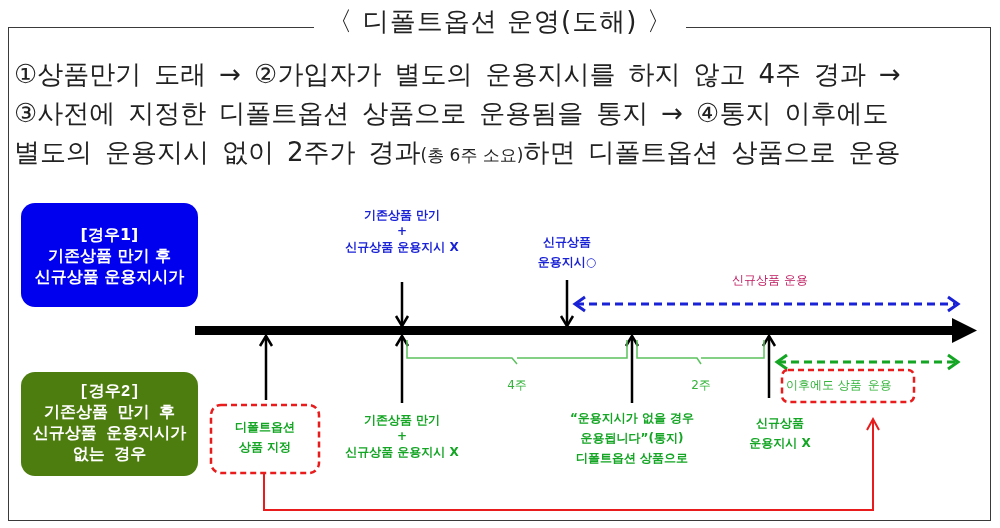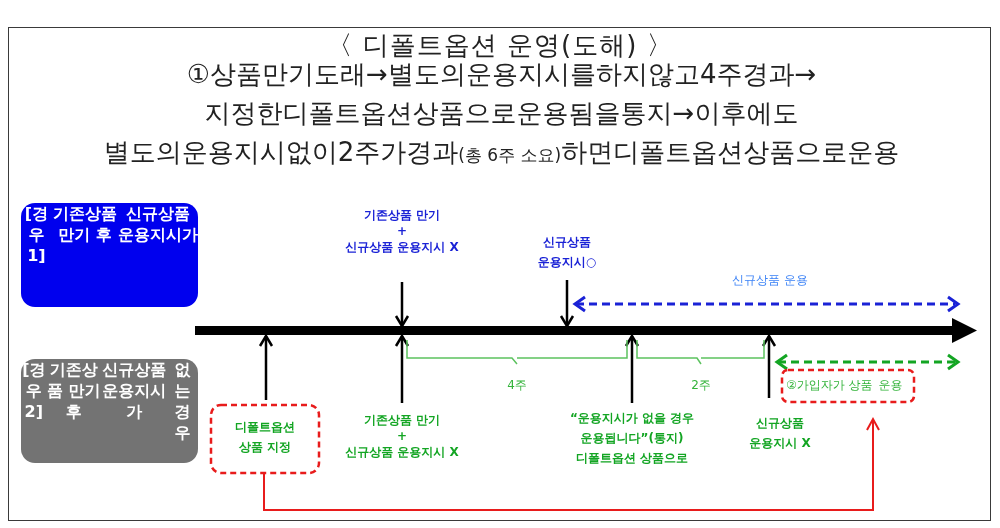--- a/index.html
+++ b/index.html
@@ -1,65 +1,68 @@
 <!DOCTYPE html>
 <html><head>
 <meta charset="utf-8">
 <style>
   html, body { margin: 0; padding: 0; background: #ffffff; }
   body { width: 1000px; height: 528px; position: relative; overflow: hidden;
          font-family: "DejaVu Sans", "Liberation Sans", sans-serif; color: #222; }
   .frame { position: absolute; left: 8px; top: 27px; width: 983px; height: 494px;
            border: 1.5px solid #3a3a3a; box-sizing: border-box; }
-  .title { position: absolute; top: 4px; left: 0; width: 1000px; text-align: center; margin-top: 24px; }
+  .title { position: absolute; top: 4px; left: 0; width: 1000px; text-align: center; }
   .title span { background: #fff; padding: 0 12px; font-size: 26px; color: #222; letter-spacing: 1px; }
   .steps { position: absolute; left: 14px; top: 55px; width: 975px; font-size: 26px;
            line-height: 39px; color: #222; }
-  .steps div { white-space: nowrap; display: flex; justify-content: center; }
+  .steps div { white-space: nowrap; display: flex; justify-content: flex-start; gap: 13px; }
   .steps .small { font-size: 17px; }
   .case-box { position: absolute; left: 21px; width: 177px; height: 104px; border-radius: 14px;
               color: #fff; font-weight: bold; font-size: 16px; line-height: 21px;
-              text-align: center; display: flex; flex-direction: row; justify-content: center; }
+              text-align: center; display: flex; flex-direction: column; justify-content: center; }
   .case1 { top: 203px; background: #0000ee; }
-  .case2 { top: 359px; background: #737373; }
+  .case2 { top: 372px; background: #4d7c0f; font-family: Liberation Mono, monospace; }
   .lbl { position: absolute; text-align: center; font-weight: bold; font-size: 12px; line-height: 20px; }
   .blue { color: #1a22d6; }
   .green { color: #13a523; }
-  .lightblue { color: #3b82f6; font-weight: normal; }
+  .lightblue { color: #be185d; font-weight: normal; }
   .lightgreen { color: #33b33a; font-weight: normal; }
   svg { position: absolute; left: 0; top: 0; }
 </style>
 </head>
 <body>
 
 <div class="frame"></div>
 <div class="title">
   <span>〈  디폴트옵션 운영(도해)  〉</span>
 </div>
 
 <div class="steps">
   <div>
     <span>①상품만기</span>
     <span>도래</span>
     <span>→</span>
+    <span>②가입자가</span>
     <span>별도의</span>
     <span>운용지시를</span>
     <span>하지</span>
     <span>않고</span>
     <span>4주</span>
     <span>경과</span>
     <span>→</span>
   </div>
   <div>
+    <span>③사전에</span>
     <span>지정한</span>
     <span>디폴트옵션</span>
     <span>상품으로</span>
     <span>운용됨을</span>
     <span>통지</span>
     <span>→</span>
+    <span>④통지</span>
     <span>이후에도</span>
   </div>
   <div>
     <span>별도의</span>
     <span>운용지시</span>
     <span>없이</span>
     <span>2주가</span>
     <span><span>경과</span><span class="small">(총 6주 소요)</span><span>하면</span></span>
     <span>디폴트옵션</span>
     <span>상품으로</span>
@@ -180,14 +183,14 @@
   <div>신규상품</div>
   <div>운용지시 X</div>
 </div>
 <div class="lbl lightgreen" style="left:497px; top:375px; width:40px;">
   <span>4주</span>
 </div>
 <div class="lbl lightgreen" style="left:681px; top:375px; width:40px;">
   <span>2주</span>
 </div>
 <div class="lbl lightgreen" style="left:786px; top:375px; width:170px; text-align:left; white-space:nowrap;">
-  <span>②가입자가 상품</span><span style="margin-left:6px;">운용</span>
+  <span>이후에도 상품</span><span style="margin-left:6px;">운용</span>
 </div>
 
 </body></html>

